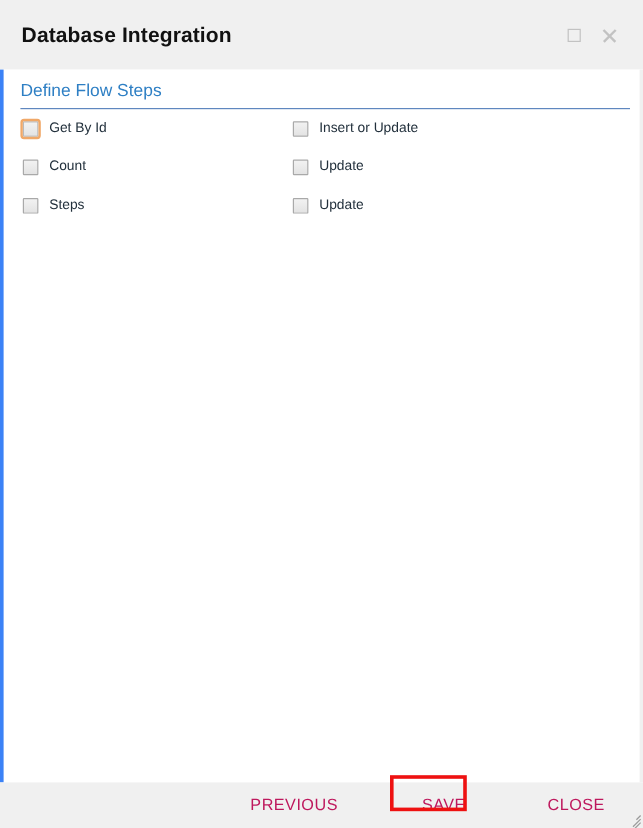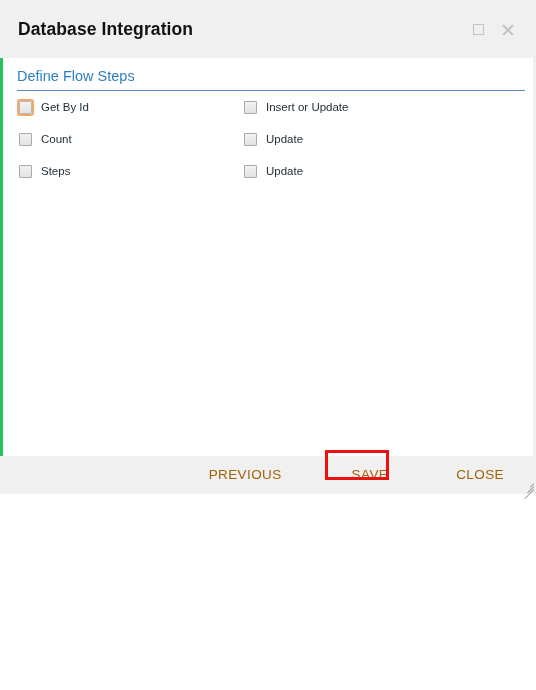--- a/index.html
+++ b/index.html
@@ -12,21 +12,21 @@
     overflow: hidden;
     background: #ffffff;
     font-family: "Liberation Sans", sans-serif;
     -webkit-font-smoothing: antialiased;
   }
 
   
   .dialog {
     position: relative;
     width: 536px;
-    height: 494px;
+    height: 690px;
     box-sizing: border-box;
     background: #ffffff;
     display: flex;
     flex-direction: column;
   }
 
   
   .titlebar {
     position: relative;
     height: 58px;
@@ -87,21 +87,21 @@
   }
   .close-glyph::before { transform: rotate(45deg); }
   .close-glyph::after  { transform: rotate(-45deg); }
 
   
   .dlg-body {
     position: relative;
     flex: 1 1 auto;
     background: #ffffff;
     box-sizing: border-box;
-    border-left: 3px solid #22c55e;
+    border-left: 3px solid #3b82f6;
     border-right: 3px solid #f0f0f0;
     overflow: hidden;
   }
 
   .section {
     padding: 0;
   }
   .section-header {
     margin: 9px 8px 0 14px;
     padding-bottom: 5px;
@@ -177,21 +177,21 @@
     height: 38px;
     background: #f0f0f0;
     display: flex;
     align-items: center;
     justify-content: flex-end;
     box-sizing: border-box;
     padding-right: 26px;
   }
   .footer-btn {
     font-size: 13.5px;
-    color: #a16207;
+    color: #be185d;
     letter-spacing: 0.4px;
     background: transparent;
     border: none;
     cursor: pointer;
     font-family: "Liberation Sans", sans-serif;
     padding: 4px 6px;
     line-height: 16px;
     white-space: nowrap;
   }
   .btn-prev  { margin-right: 58px; }

